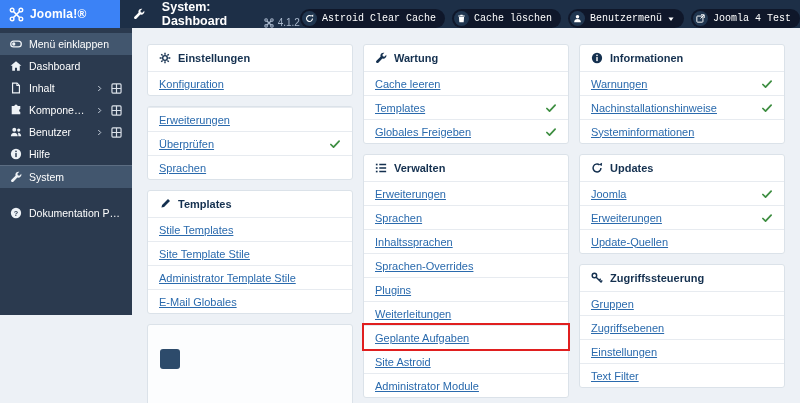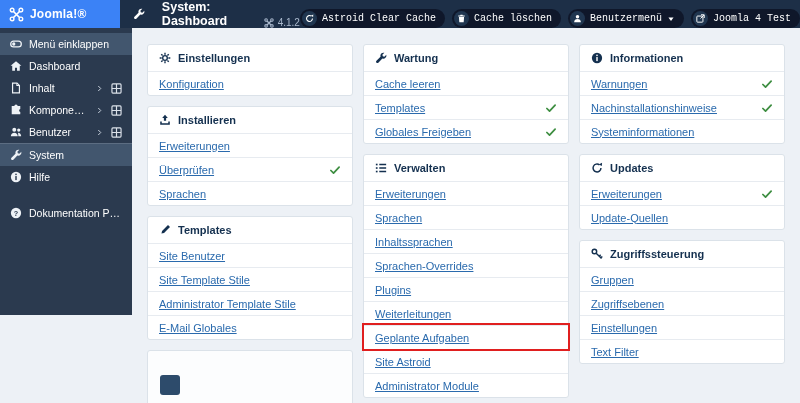--- a/index.html
+++ b/index.html
@@ -214,37 +214,37 @@
             </svg>
           </span>
           <span class="icon grid">
             <svg viewBox="0 0 14 14">
               <rect x="1.2" y="1.2" width="11.6" height="11.6" rx="1.2" fill="none" stroke="currentColor" stroke-width="1.5"></rect>
               <path d="M7 1.2v11.6M1.2 7h11.6" stroke="currentColor" stroke-width="1.5"></path>
             </svg>
           </span>
         </span>
       </div>
-      <div class="side-row active">
-        <span class="icon">
-          <svg viewBox="0 0 14 14" fill="currentColor">
-            <path d="M13.2 3.2a3.7 3.7 0 0 1-4.6 4.5l-4.7 4.7a1.55 1.55 0 1 1-2.2-2.2l4.7-4.7A3.7 3.7 0 0 1 10.9.9L8.6 3.2l.5 1.8 1.8.5z"></path>
-          </svg>
-        </span>
-        <span class="side-label">System</span>
-      </div>
       <div class="side-row">
         <span class="icon">
           <svg viewBox="0 0 14 14">
             <circle cx="7" cy="7" r="6" fill="currentColor"></circle>
             <rect x="6.15" y="5.9" width="1.7" height="4.7" fill="var(--icon-hole,#fff)"></rect>
             <rect x="6.15" y="3.1" width="1.7" height="1.7" fill="var(--icon-hole,#fff)"></rect>
           </svg>
         </span>
         <span class="side-label">Hilfe</span>
+      </div>
+      <div class="side-row active">
+        <span class="icon">
+          <svg viewBox="0 0 14 14" fill="currentColor">
+            <path d="M13.2 3.2a3.7 3.7 0 0 1-4.6 4.5l-4.7 4.7a1.55 1.55 0 1 1-2.2-2.2l4.7-4.7A3.7 3.7 0 0 1 10.9.9L8.6 3.2l.5 1.8 1.8.5z"></path>
+          </svg>
+        </span>
+        <span class="side-label">System</span>
       </div>
     </div>
   <div id="sidebar-footer" class="side-footer">
       <div class="side-row">
         <span class="icon">
           <svg viewBox="0 0 14 14">
             <circle cx="7" cy="7" r="6" fill="currentColor"></circle>
             <text x="7" y="10.2" text-anchor="middle" font-size="8.5" font-weight="bold" fill="var(--icon-hole,#fff)">?</text>
           </svg>
         </span>
@@ -266,29 +266,20 @@
                 </g>
               </svg>
             </span>
             <span>Einstellungen</span>
           </div>
           <div class="rowlink">
             <a>Konfiguration</a>
           </div>
         </section>
         <section class="card">
-          <div class="card-head">
-            <span class="icon">
-              <svg viewBox="0 0 14 14" fill="currentColor">
-                <path d="M7 .9l3.3 3.7H8.3V8H5.7V4.6H3.7z"></path>
-                <path d="M1.4 8.8v3.8h11.2V8.8h-1.8v2H3.2v-2z"></path>
-              </svg>
-            </span>
-            <span>Installieren</span>
-          </div>
           <div class="rowlink">
             <a>Erweiterungen</a>
           </div>
           <div class="rowlink">
             <a>Überprüfen</a>
             <span class="icon check">
               <svg viewBox="0 0 14 14">
                 <path d="M2.2 7.6l3.1 3.1 6.5-7" fill="none" stroke="currentColor" stroke-width="2" stroke-linecap="round" stroke-linejoin="round"></path>
               </svg>
             </span>
@@ -300,21 +291,21 @@
         <section class="card">
           <div class="card-head">
             <span class="icon">
               <svg viewBox="0 0 14 14" fill="currentColor">
                 <path d="M10.5 1.2l2.3 2.3-6.9 6.9-3.1.8.8-3.1z"></path>
               </svg>
             </span>
             <span>Templates</span>
           </div>
           <div class="rowlink">
-            <a>Site Benutzer</a>
+            <a>Stile Templates</a>
           </div>
           <div class="rowlink">
             <a>Site Template Stile</a>
           </div>
           <div class="rowlink">
             <a>Administrator Template Stile</a>
           </div>
           <div class="rowlink">
             <a>E-Mail Globales</a>
           </div>
@@ -438,20 +429,28 @@
         <div class="card-head">
           <span class="icon">
             <svg viewBox="0 0 14 14">
               <path d="M11.6 7A4.6 4.6 0 1 1 9.9 3.4" fill="none" stroke="currentColor" stroke-width="1.7"></path>
               <path d="M12.9 0.9l-.3 3.9-3.5-2z" fill="currentColor"></path>
             </svg>
           </span>
           <span>Updates</span>
         </div>
         <div class="rowlink">
+          <a>Joomla</a>
+          <span class="icon check">
+            <svg viewBox="0 0 14 14">
+              <path d="M2.2 7.6l3.1 3.1 6.5-7" fill="none" stroke="currentColor" stroke-width="2" stroke-linecap="round" stroke-linejoin="round"></path>
+            </svg>
+          </span>
+        </div>
+        <div class="rowlink">
           <a>Erweiterungen</a>
           <span class="icon check">
             <svg viewBox="0 0 14 14">
               <path d="M2.2 7.6l3.1 3.1 6.5-7" fill="none" stroke="currentColor" stroke-width="2" stroke-linecap="round" stroke-linejoin="round"></path>
             </svg>
           </span>
         </div>
         <div class="rowlink">
           <a>Update-Quellen</a>
         </div>

